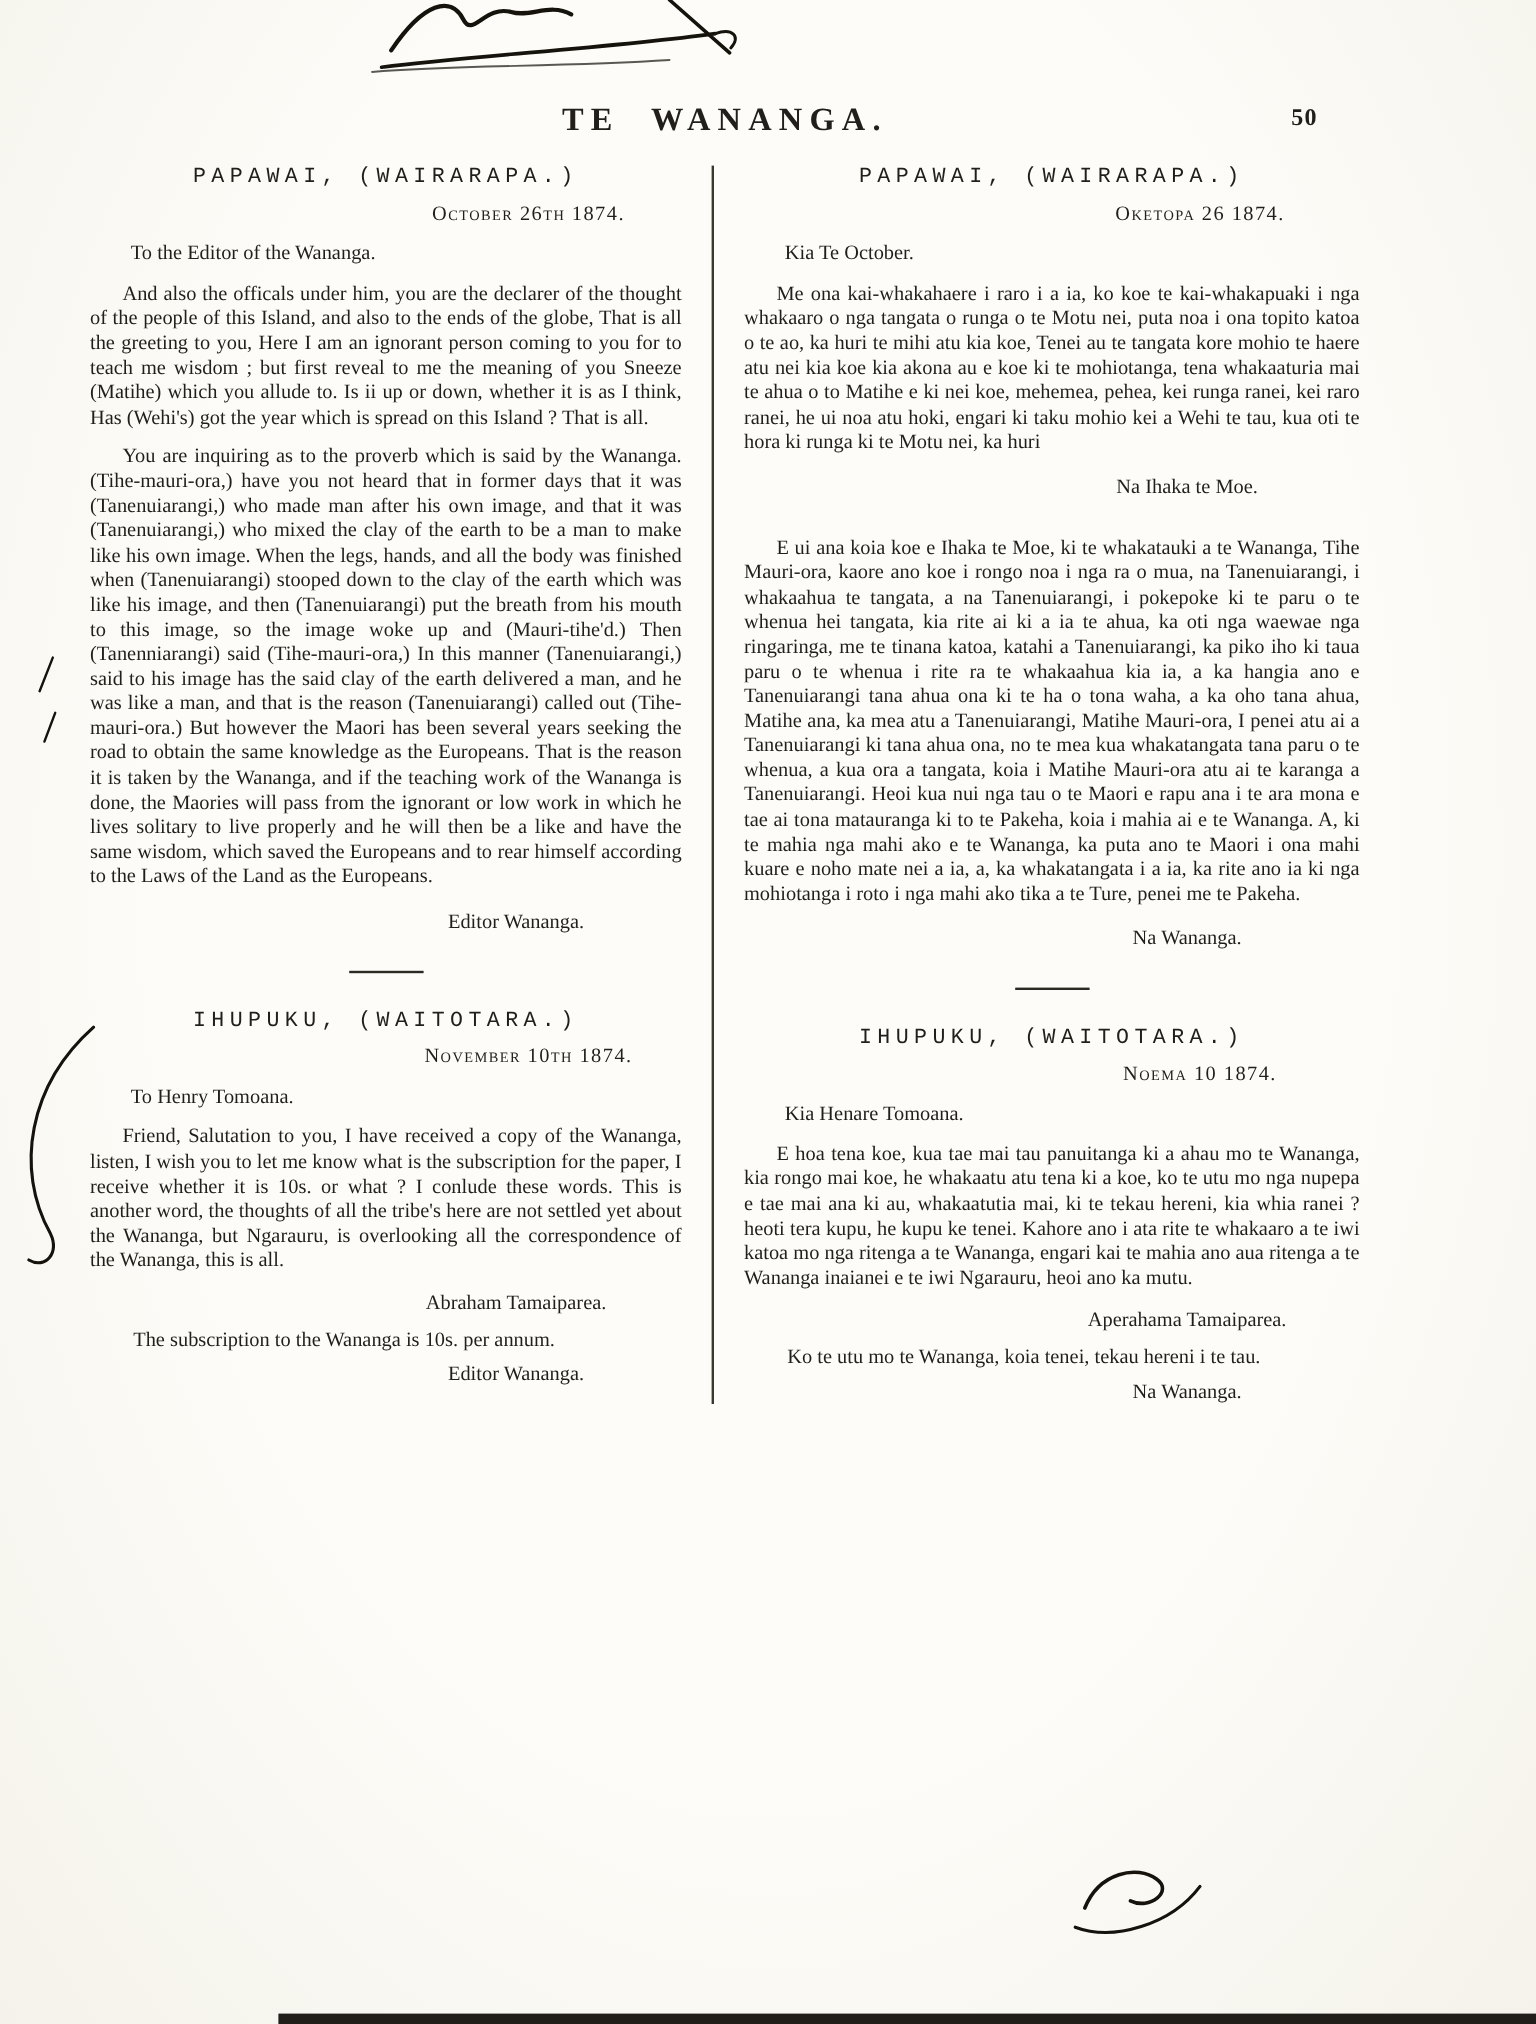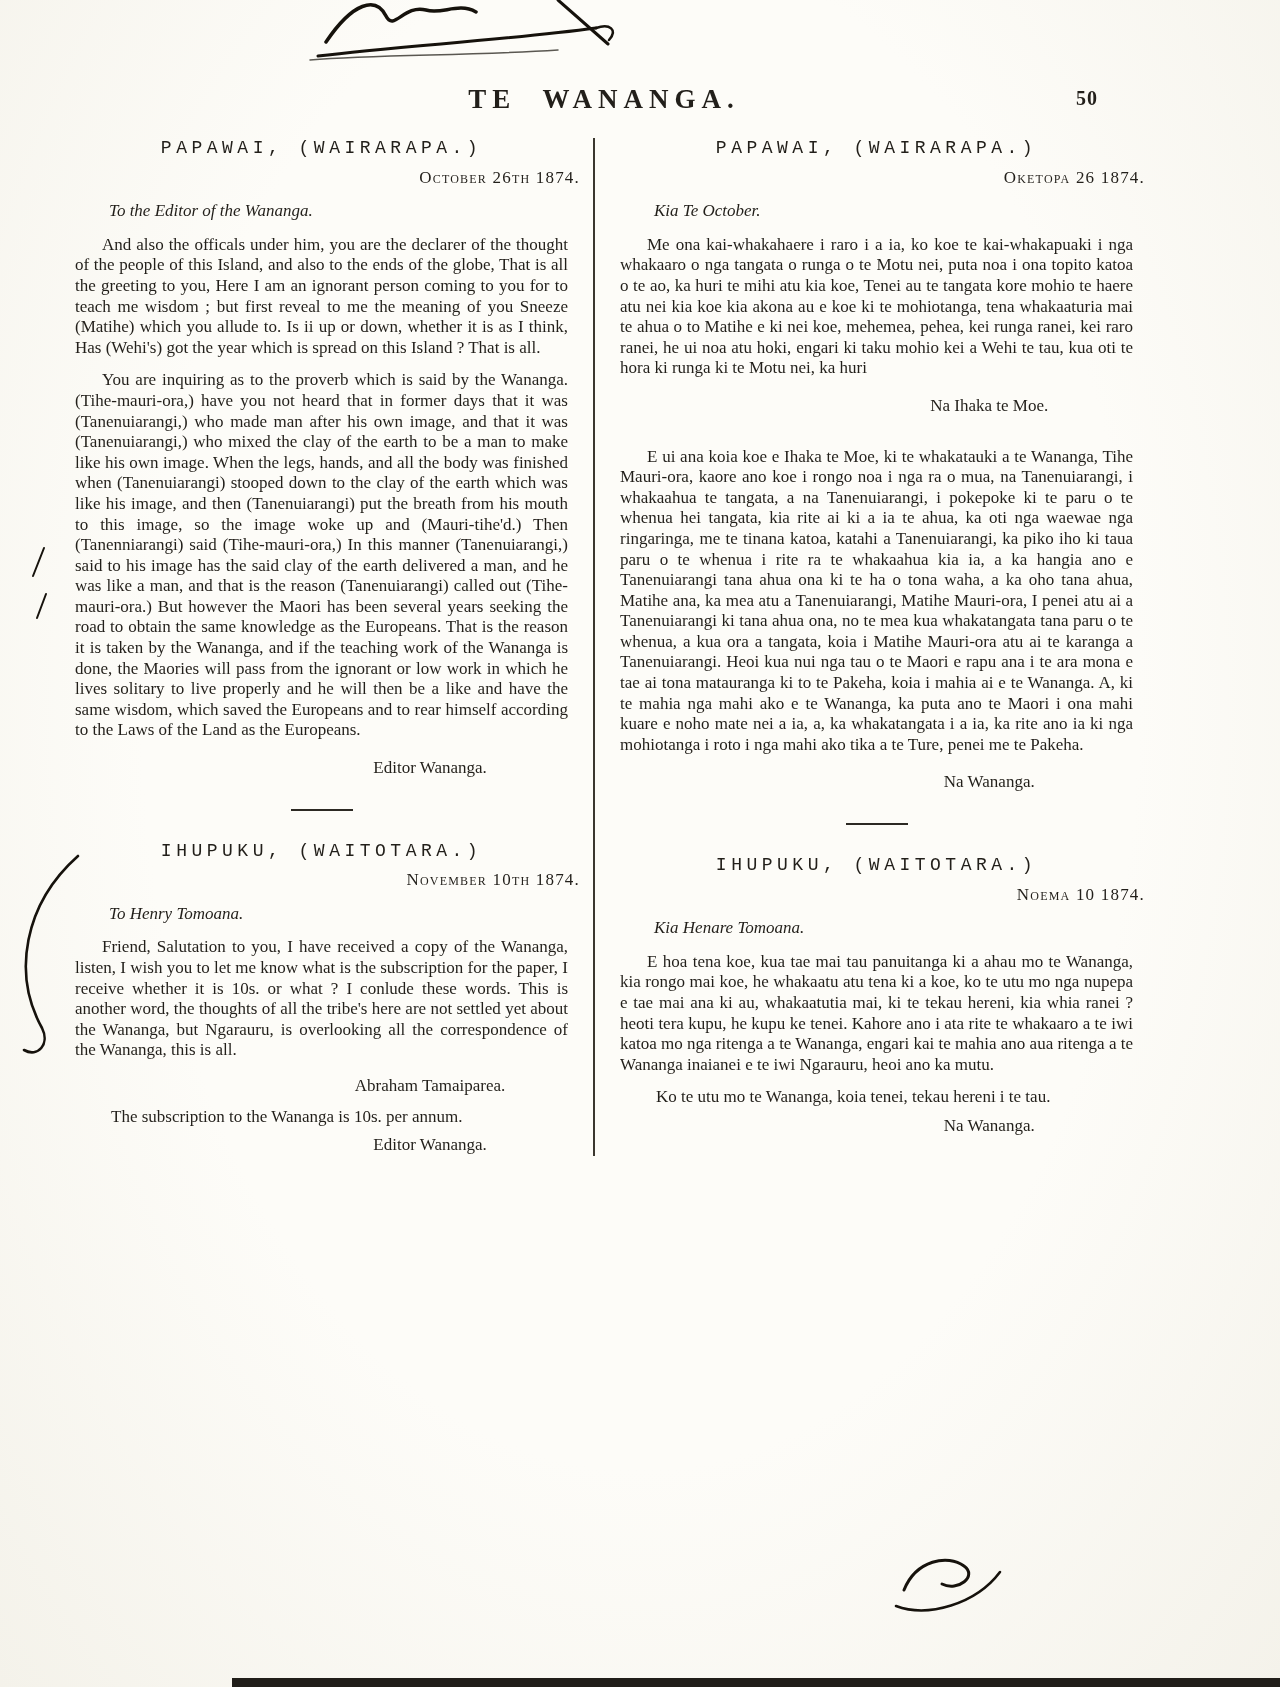--- a/index.html
+++ b/index.html
@@ -38,25 +38,25 @@
   .col-right { width:537px; }
   .col-divider { width:2px; background:#3b372f; margin:0 13px; }
 
   
   .letter-heading {
     font-size:18px; font-weight:normal; letter-spacing:4.5px;
     text-align:center; margin:0 0 9px 0;font-family:Liberation Mono, monospace;
   }
   .letter-date {
     font-variant:small-caps; letter-spacing:1.2px;
-    text-align:right; padding-left:46%;
+    text-align:center; padding-left:46%;
     margin:0 0 13px 0;
   }
   .letter-salutation {
-    font-style:italic; margin:12px 0 13px 46px;
+    margin:12px 0 13px 46px;
   }
   .body-para {
     margin:12px; text-indent:27px;
     text-align:justify; text-justify:inter-word;
   }
   .signature {
     padding-left:42%; text-align:center;
     margin:17px 0 30px 0;
   }
   .signature.tight { margin:15px 0 10px 0; }
@@ -148,20 +148,21 @@
         <div class="signature">Na Wananga.</div>
       </section>
 
       <div class="section-rule"></div>
 
       <section>
         <h2 class="letter-heading">IHUPUKU, (WAITOTARA.)</h2>
         <div class="letter-date">Noema 10 1874.</div>
         <div class="letter-salutation">Kia Henare Tomoana.</div>
         <p class="body-para">E hoa tena koe, kua tae mai tau panuitanga ki a ahau mo te Wananga, kia rongo mai koe, he whakaatu atu tena ki a koe, ko te utu mo nga nupepa e tae mai ana ki au, whakaatutia mai, ki te tekau hereni, kia whia ranei ? heoti tera kupu, he kupu ke tenei.  Kahore ano i ata rite te whakaaro a te iwi katoa mo nga ritenga a te Wananga, engari kai te mahia ano aua ritenga a te Wananga inaianei e te iwi Ngarauru, heoi ano ka mutu.</p>
+        <div class="signature tight">Aperahama Tamaiparea.</div>
         <p class="postscript">Ko te utu mo te Wananga, koia tenei, tekau hereni i te tau.</p>
         <div class="signature last">Na Wananga.</div>
       </section>
 
     </div>
   </div>
 
   <svg class="ink ink-bottom" width="120" height="76" viewBox="0 0 120 76">
     <path d="M16 44 C 28 14, 60 8, 76 20 C 90 30, 70 46, 54 38" stroke-width="3"></path>
     <path d="M8 60 C 40 72, 88 58, 112 26" stroke-width="2.6"></path>

